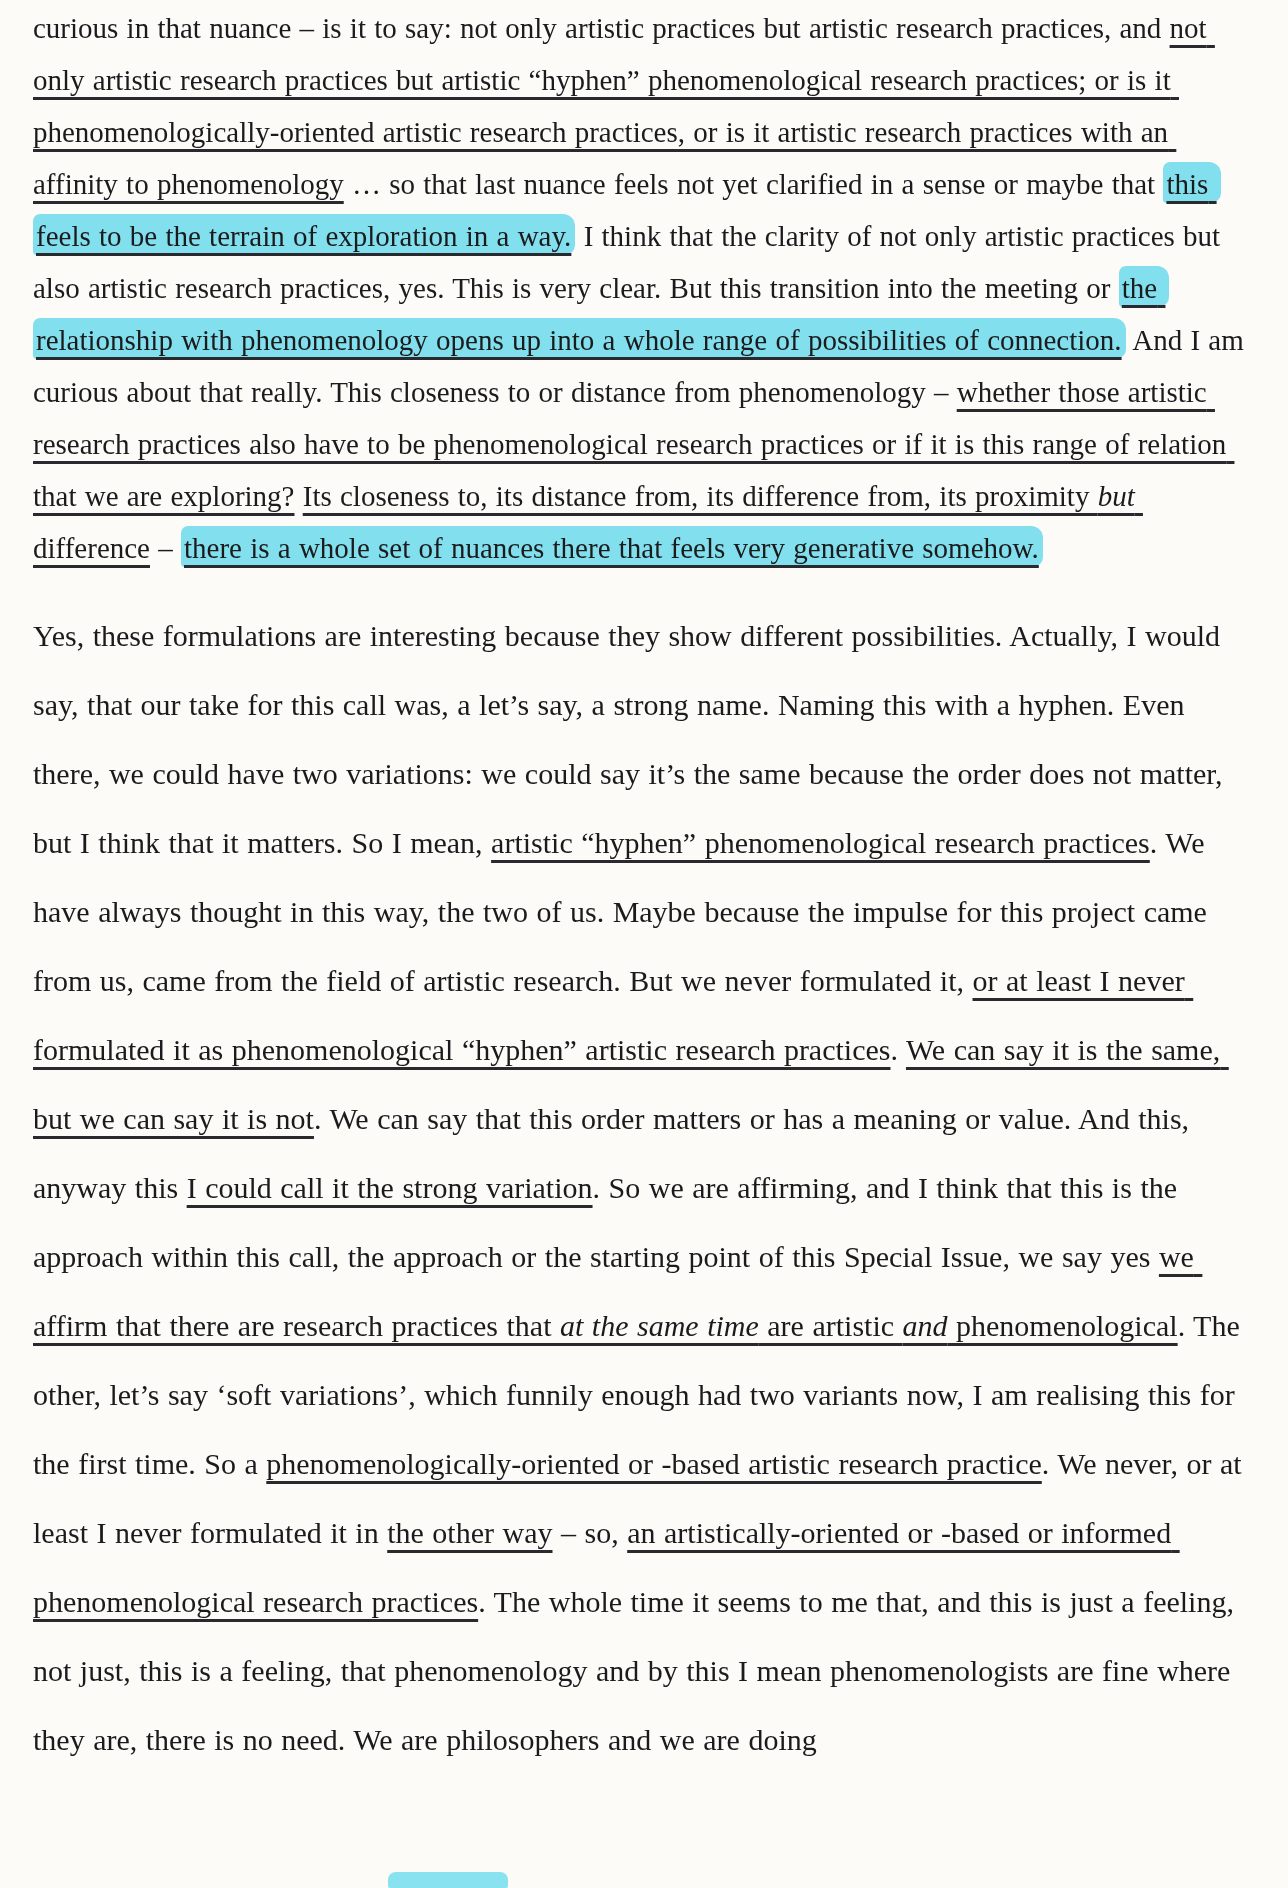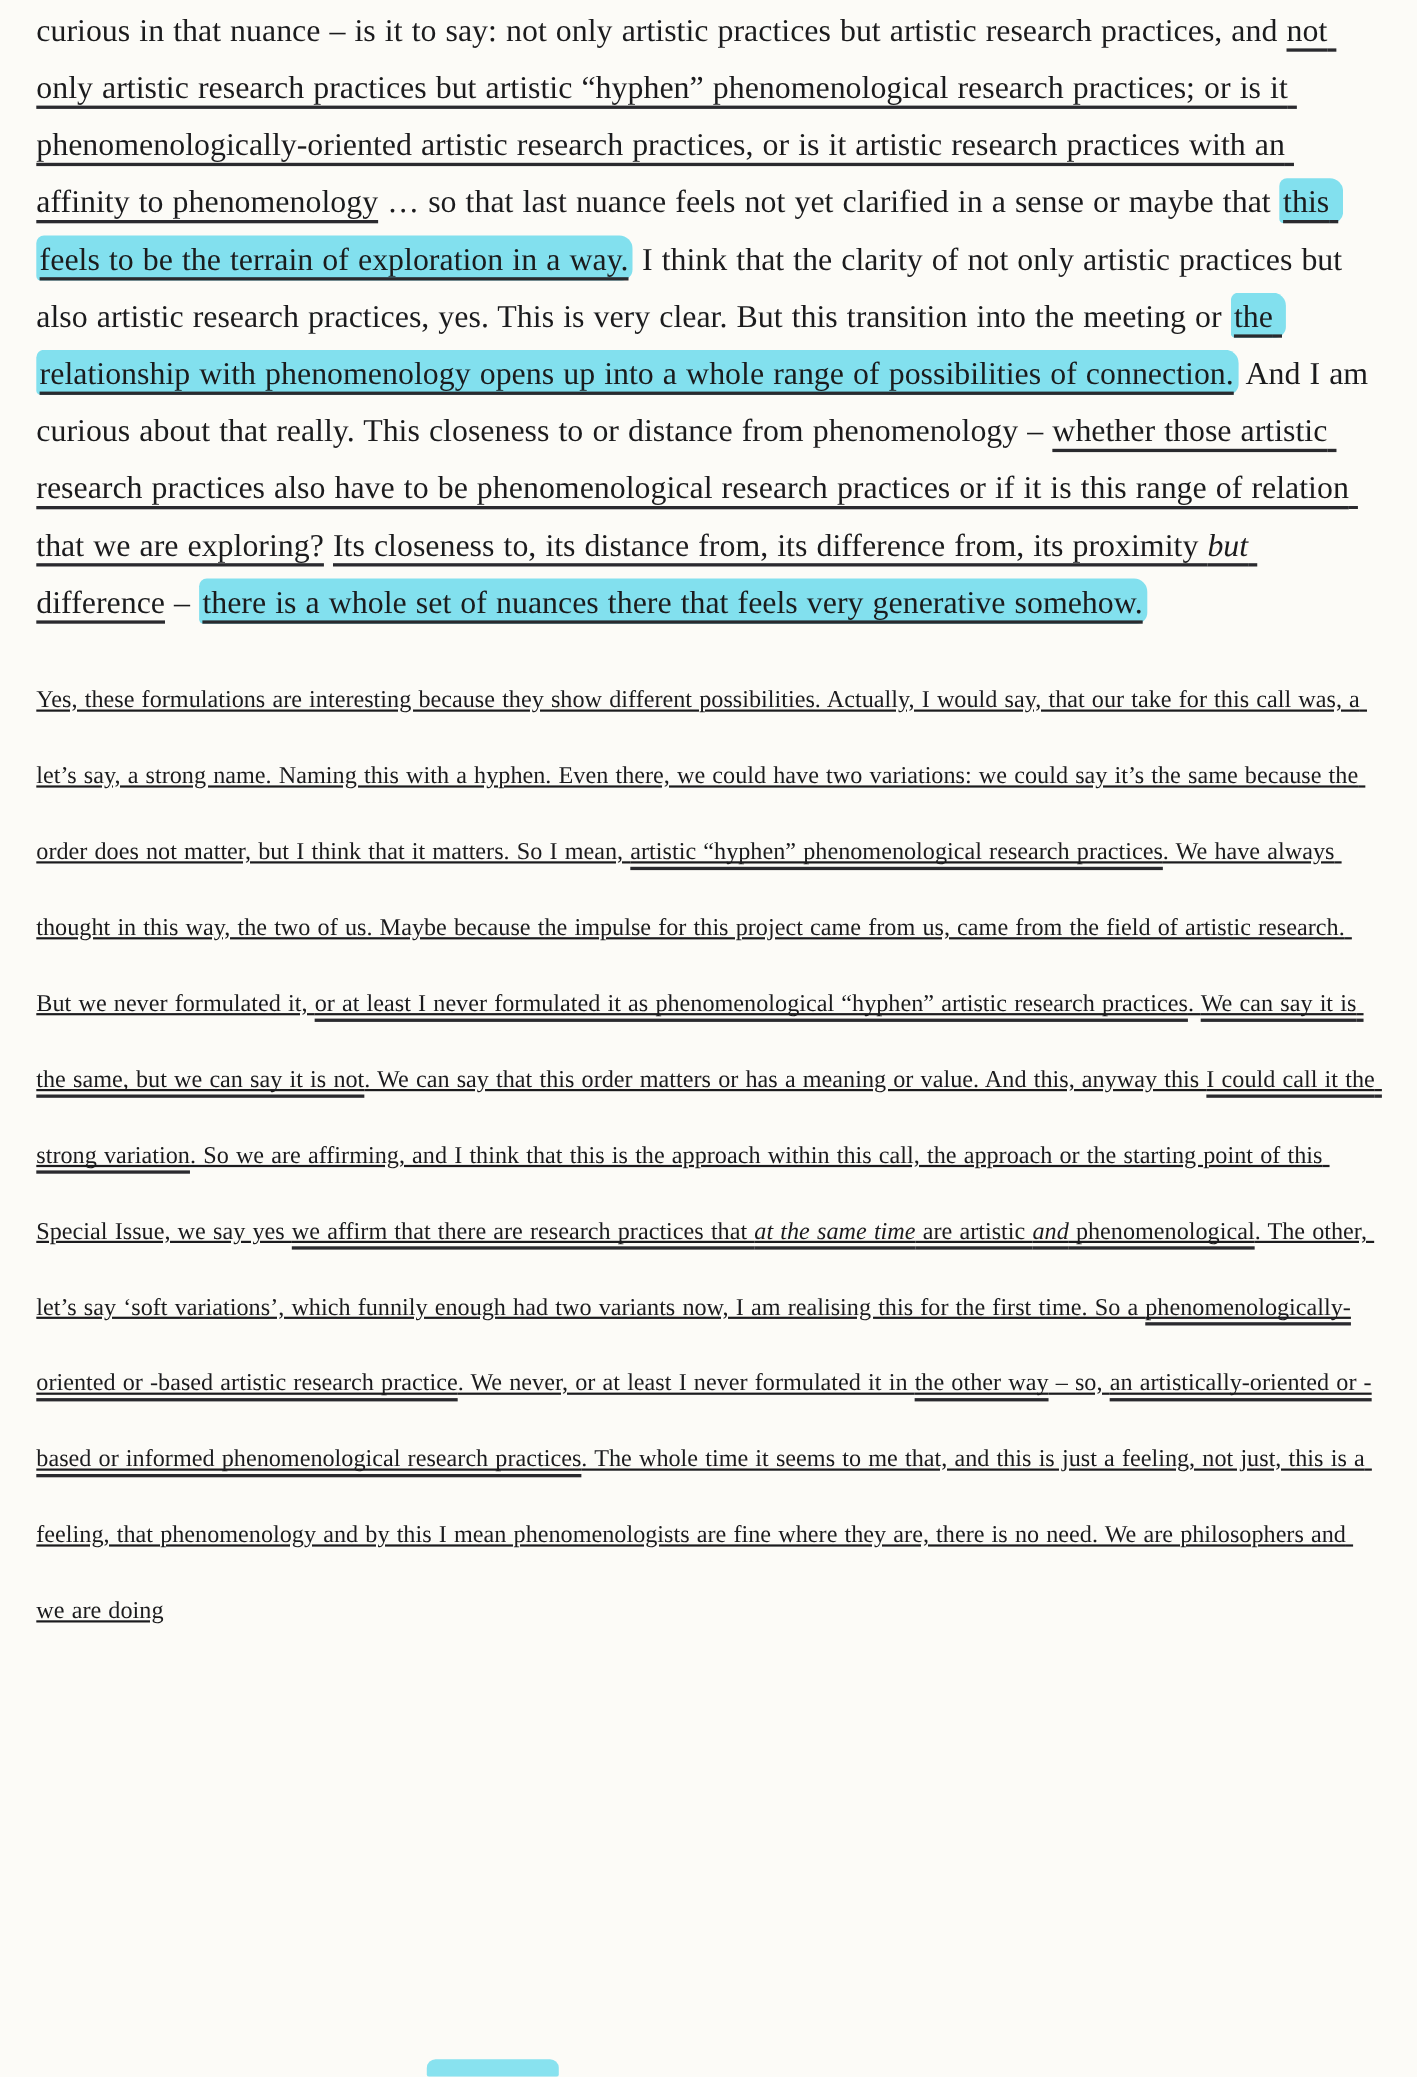--- a/index.html
+++ b/index.html
@@ -28,23 +28,22 @@
     margin: 0;
     text-align: left;
     word-spacing: 1px;
   }
   .para-0 {
     font-size: 29px;
     line-height: 52px;
     margin-bottom: 27px;
   }
   .para-1 {
-    font-size: 22px;
+    font-size: 30px;
     line-height: 69px;
-    text-decoration: underline;
   }
   .seg { white-space: pre-wrap; }
   .seg.u {
     text-decoration: underline;
     text-decoration-thickness: 2.6px;
     text-underline-offset: 7px;
     text-decoration-color: var(--ul);
     text-decoration-skip-ink: none;
   }
   .seg.i { font-style: italic; }

